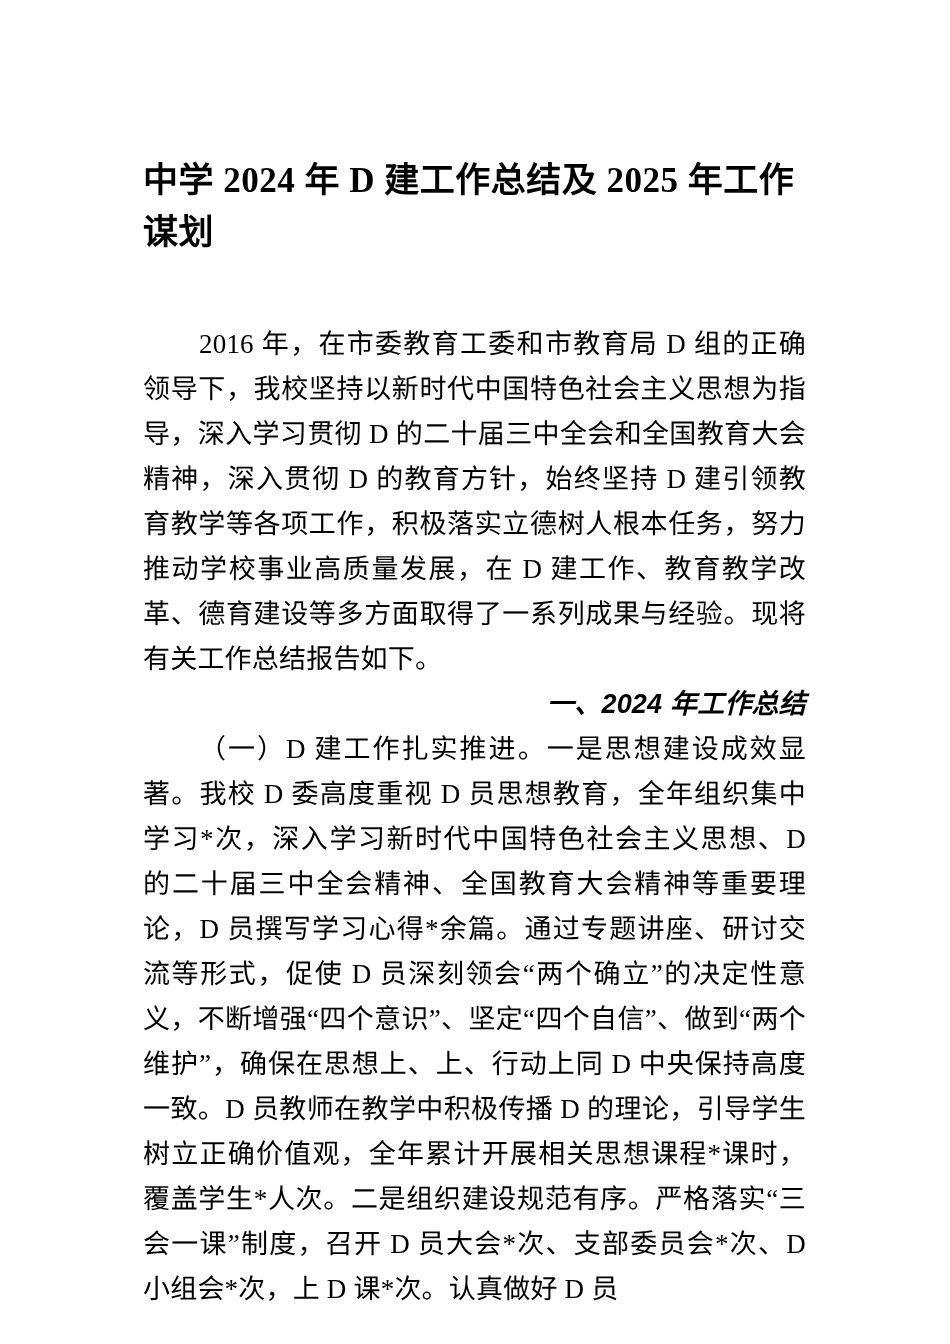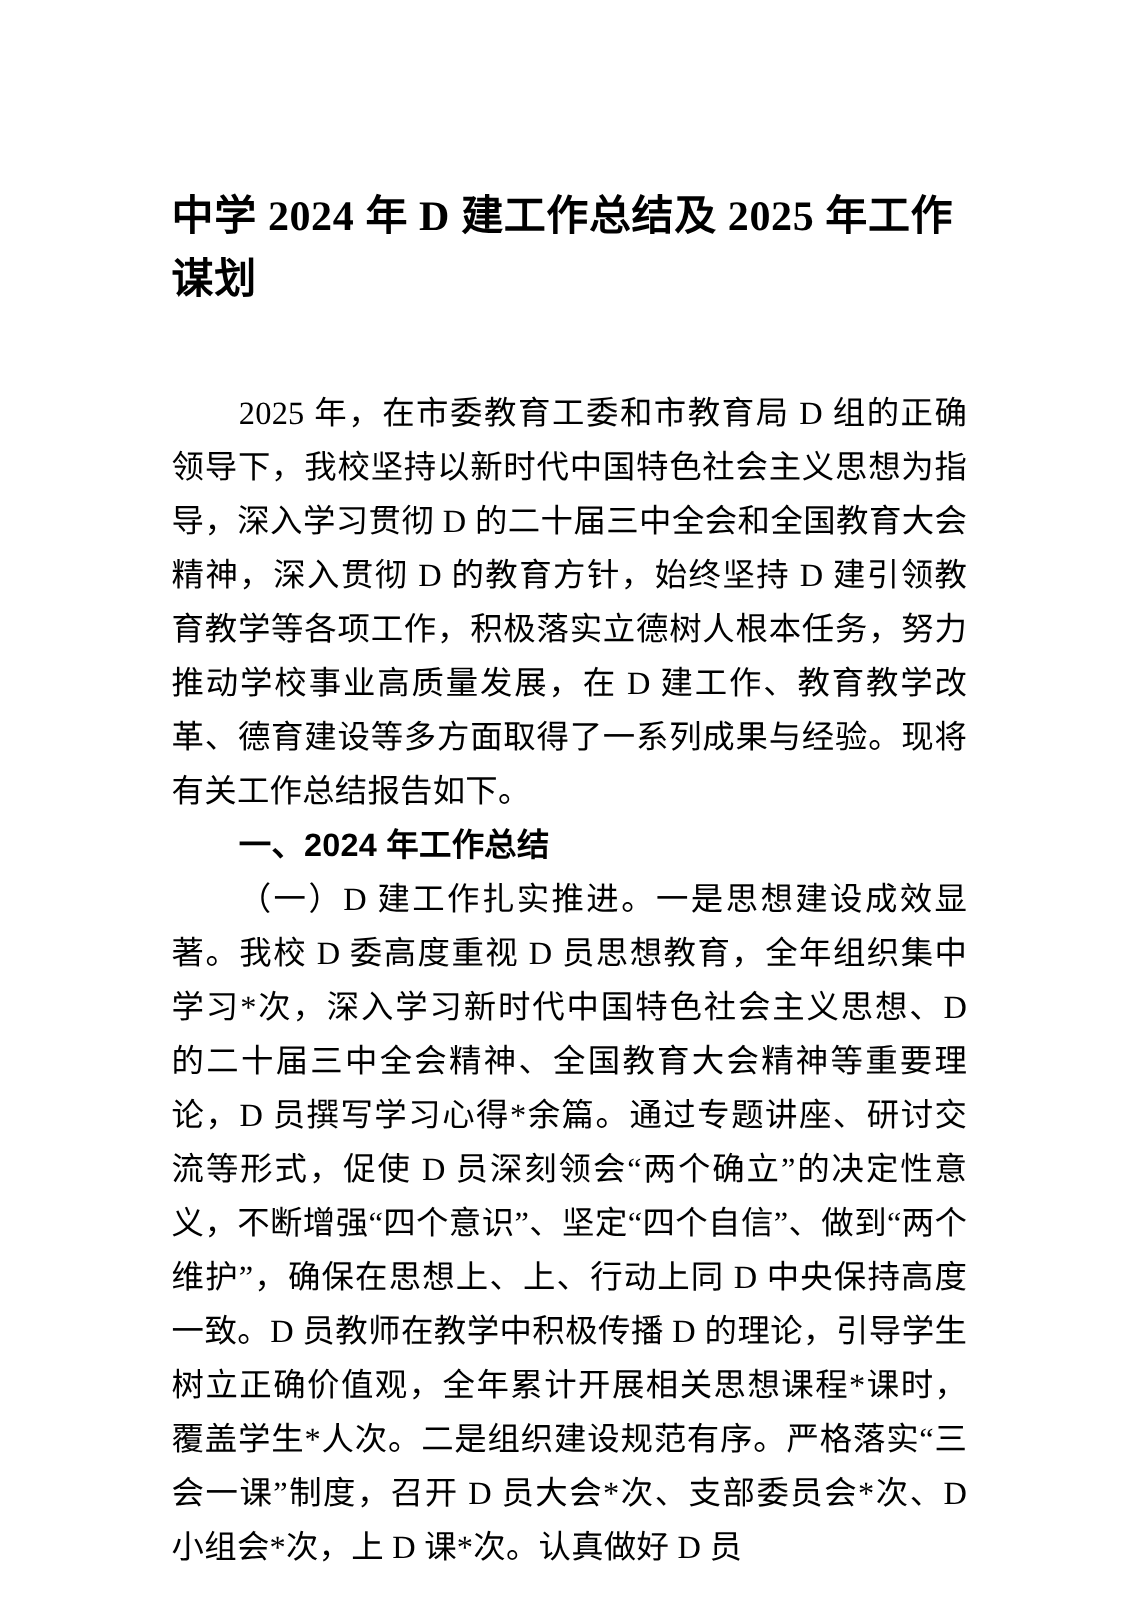--- a/index.html
+++ b/index.html
@@ -77,37 +77,38 @@
   }
 
   h2.section-heading {
     margin: 0;
     padding: 0;
     font-family: "Liberation Sans", "DejaVu Sans", sans-serif;
     font-size: 27px;
     line-height: 45px;
     font-weight: 700;
     text-indent: 56px;
-    text-align: left;
+    text-align: right;
     color: #000000;
     letter-spacing: 0.2px;
+    font-style: italic;
   }
 </style>
 </head>
 <body>
 
 <div class="page">
   <div class="content">
 
     <h1 class="doc-title">中学 2024 年 D 建工作总结及 2025 年工作
 谋划</h1>
 
     <div class="body-block">
 
-      <p class="para">2025 年，在市委教育工委和市教育局 D 组的正确领导下，我校坚持以新时代中国特色社会主义思想为指导，深入学习贯彻 D 的二十届三中全会和全国教育大会精神，深入贯彻 D 的教育方针，始终坚持 D 建引领教育教学等各项工作，积极落实立德树人根本任务，努力推动学校事业高质量发展，在 D 建工作、教育教学改革、德育建设等多方面取得了一系列成果与经验。现将有关工作总结报告如下。</p>
+      <p class="para">2016 年，在市委教育工委和市教育局 D 组的正确领导下，我校坚持以新时代中国特色社会主义思想为指导，深入学习贯彻 D 的二十届三中全会和全国教育大会精神，深入贯彻 D 的教育方针，始终坚持 D 建引领教育教学等各项工作，积极落实立德树人根本任务，努力推动学校事业高质量发展，在 D 建工作、教育教学改革、德育建设等多方面取得了一系列成果与经验。现将有关工作总结报告如下。</p>
 
       <h2 class="section-heading">一、2024 年工作总结</h2>
 
       <p class="para">（一）D 建工作扎实推进。一是思想建设成效显著。我校 D 委高度重视 D 员思想教育，全年组织集中学习*次，深入学习新时代中国特色社会主义思想、D 的二十届三中全会精神、全国教育大会精神等重要理论，D 员撰写学习心得*余篇。通过专题讲座、研讨交流等形式，促使 D 员深刻领会“两个确立”的决定性意义，不断增强“四个意识”、坚定“四个自信”、做到“两个维护”，确保在思想上、上、行动上同 D 中央保持高度一致。D 员教师在教学中积极传播 D 的理论，引导学生树立正确价值观，全年累计开展相关思想课程*课时，覆盖学生*人次。二是组织建设规范有序。严格落实“三会一课”制度，召开 D 员大会*次、支部委员会*次、D 小组会*次，上 D 课*次。认真做好 D 员</p>
 
     </div>
   </div>
 </div>
 
 </body></html>

